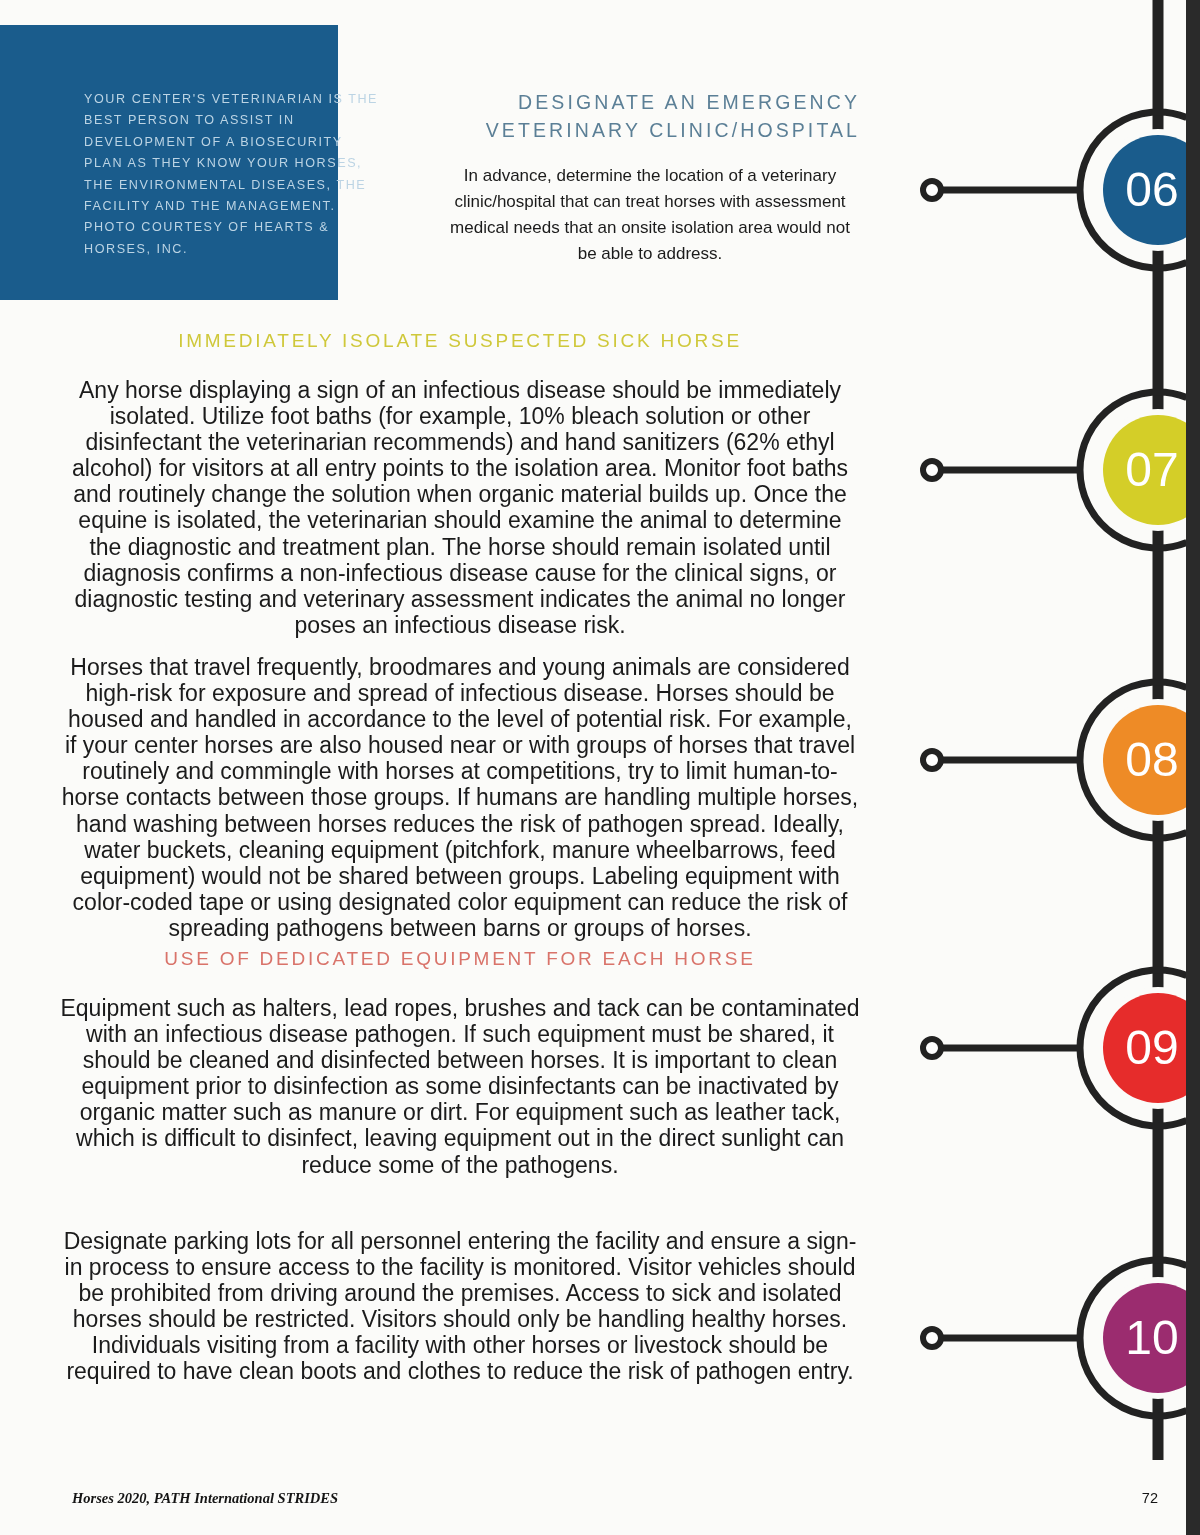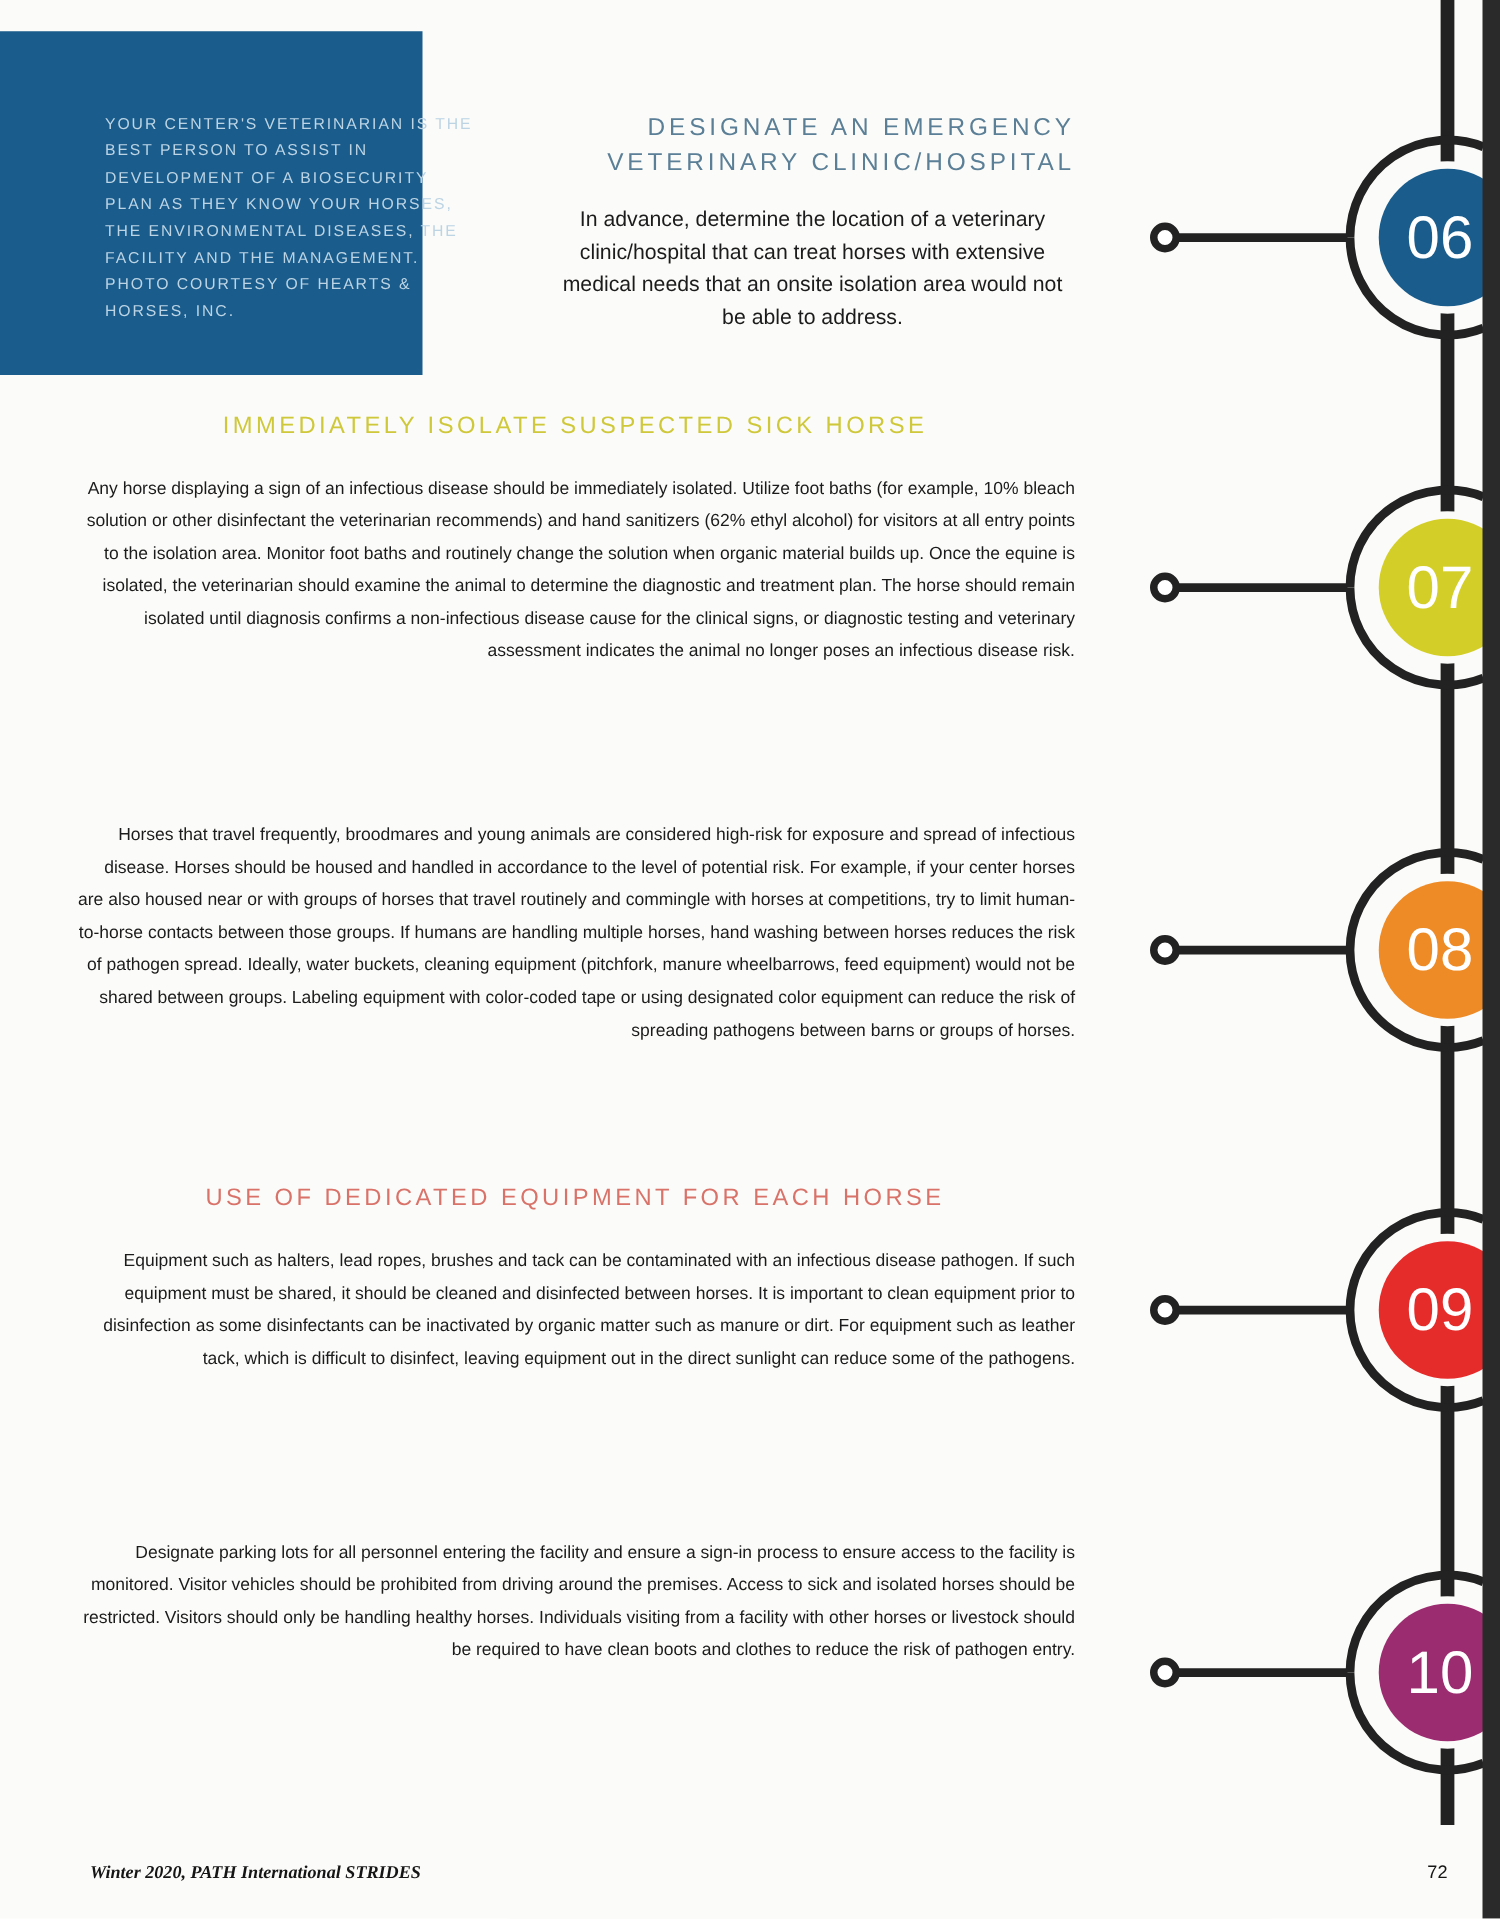--- a/index.html
+++ b/index.html
@@ -57,23 +57,23 @@
 
   .sec-head {
     text-transform: uppercase;
     letter-spacing: 2.75px;
     font-weight: 400;
     line-height: 1.42;
   }
 
   .sec-body {
     color: #1b1b1b;
-    font-size: 14px;
+    font-size: 23px;
     line-height: 26.1px;
-    text-align: right;
+    text-align: center;
     font-family: "Liberation Sans", sans-serif;
   }
 
   
   #sec06 {
     left: 440px;
     top: 88px;
     width: 420px;
   }
   #sec06 .sec-head {
@@ -199,21 +199,21 @@
         <circle cx="1158" cy="1338" r="55" fill="#9B2C6F"></circle>
         <text x="1152" y="1354" text-anchor="middle" fill="#ffffff" font-family="&quot;Liberation Sans&quot;, sans-serif" font-size="48" font-weight="400">10</text>
         <circle cx="932" cy="1338" r="9" fill="#ffffff" stroke="#222222" stroke-width="6"></circle>
       </g>
   </svg>
 
   <div class="content">
 
     <div class="section" id="sec06">
       <div class="sec-head">DESIGNATE AN EMERGENCY VETERINARY CLINIC/HOSPITAL</div>
-      <div class="sec-body">In advance, determine the location of a veterinary clinic/hospital that can treat horses with extensive medical needs that an onsite isolation area would not be able to address.</div>
+      <div class="sec-body">In advance, determine the location of a veterinary clinic/hospital that can treat horses with assessment medical needs that an onsite isolation area would not be able to address.</div>
     </div>
 
     <div class="section" id="sec07">
       <div class="sec-head">IMMEDIATELY ISOLATE SUSPECTED SICK HORSE</div>
       <div class="sec-body">Any horse displaying a sign of an infectious disease should be immediately isolated. Utilize foot baths (for example, 10% bleach solution or other disinfectant the veterinarian recommends) and hand sanitizers (62% ethyl alcohol) for visitors at all entry points to the isolation area. Monitor foot baths and routinely change the solution when organic material builds up. Once the equine is isolated, the veterinarian should examine the animal to determine the diagnostic and treatment plan. The horse should remain isolated until diagnosis confirms a non-infectious disease cause for the clinical signs, or diagnostic testing and veterinary assessment indicates the animal no longer poses an infectious disease risk.</div>
     </div>
 
     <div class="section" id="sec08">
       <div class="sec-body">Horses that travel frequently, broodmares and young animals are considered high-risk for exposure and spread of infectious disease. Horses should be housed and handled in accordance to the level of potential risk. For example, if your center horses are also housed near or with groups of horses that travel routinely and commingle with horses at competitions, try to limit human-to-horse contacts between those groups. If humans are handling multiple horses, hand washing between horses reduces the risk of pathogen spread. Ideally, water buckets, cleaning equipment (pitchfork, manure wheelbarrows, feed equipment) would not be shared between groups. Labeling equipment with color-coded tape or using designated color equipment can reduce the risk of spreading pathogens between barns or groups of horses.</div>
     </div>
@@ -223,19 +223,19 @@
       <div class="sec-body">Equipment such as halters, lead ropes, brushes and tack can be contaminated with an infectious disease pathogen. If such equipment must be shared, it should be cleaned and disinfected between horses. It is important to clean equipment prior to disinfection as some disinfectants can be inactivated by organic matter such as manure or dirt. For equipment such as leather tack, which is difficult to disinfect, leaving equipment out in the direct sunlight can reduce some of the pathogens.</div>
     </div>
 
     <div class="section" id="sec10">
       <div class="sec-body">Designate parking lots for all personnel entering the facility and ensure a sign-in process to ensure access to the facility is monitored. Visitor vehicles should be prohibited from driving around the premises. Access to sick and isolated horses should be restricted. Visitors should only be handling healthy horses. Individuals visiting from a facility with other horses or livestock should be required to have clean boots and clothes to reduce the risk of pathogen entry.</div>
     </div>
 
   </div>
 
   <div class="footer">
-    <div class="footer-left">Winter 2020, PATH International STRIDES</div>
+    <div class="footer-left">Horses 2020, PATH International STRIDES</div>
     <div class="footer-right">72</div>
   </div>
 
   <div class="edge-bar"></div>
 
 </div>
 
 </body></html>

